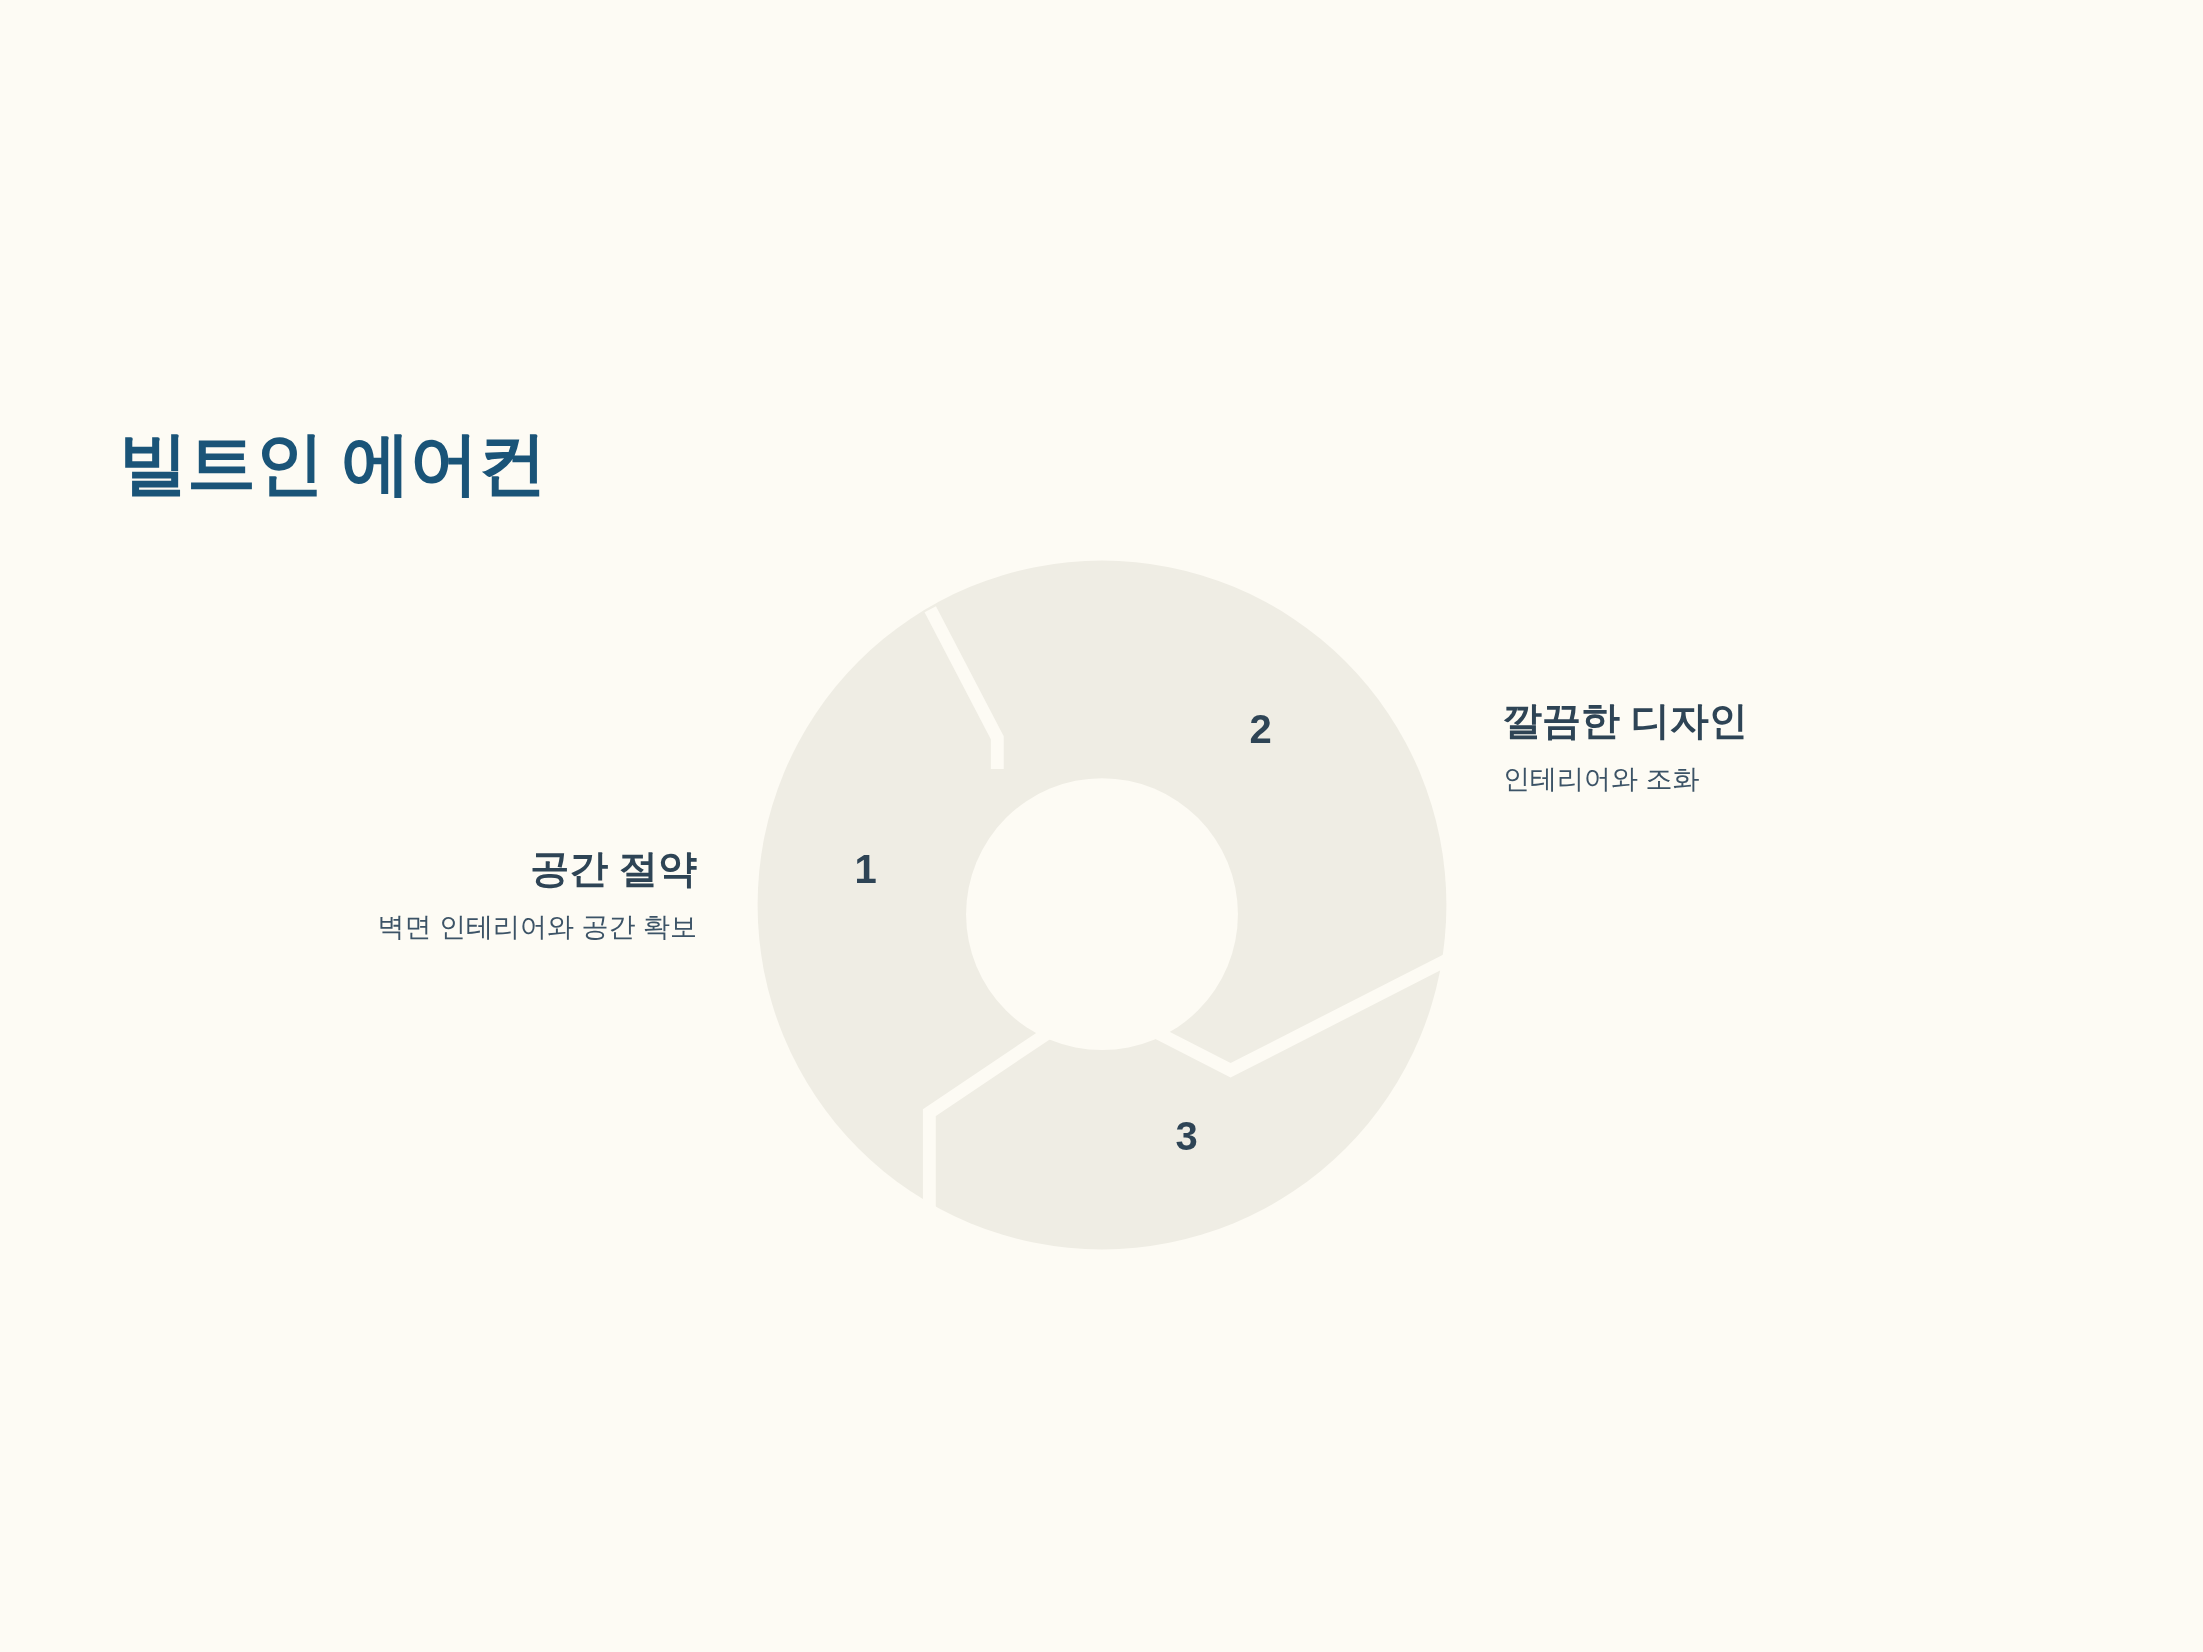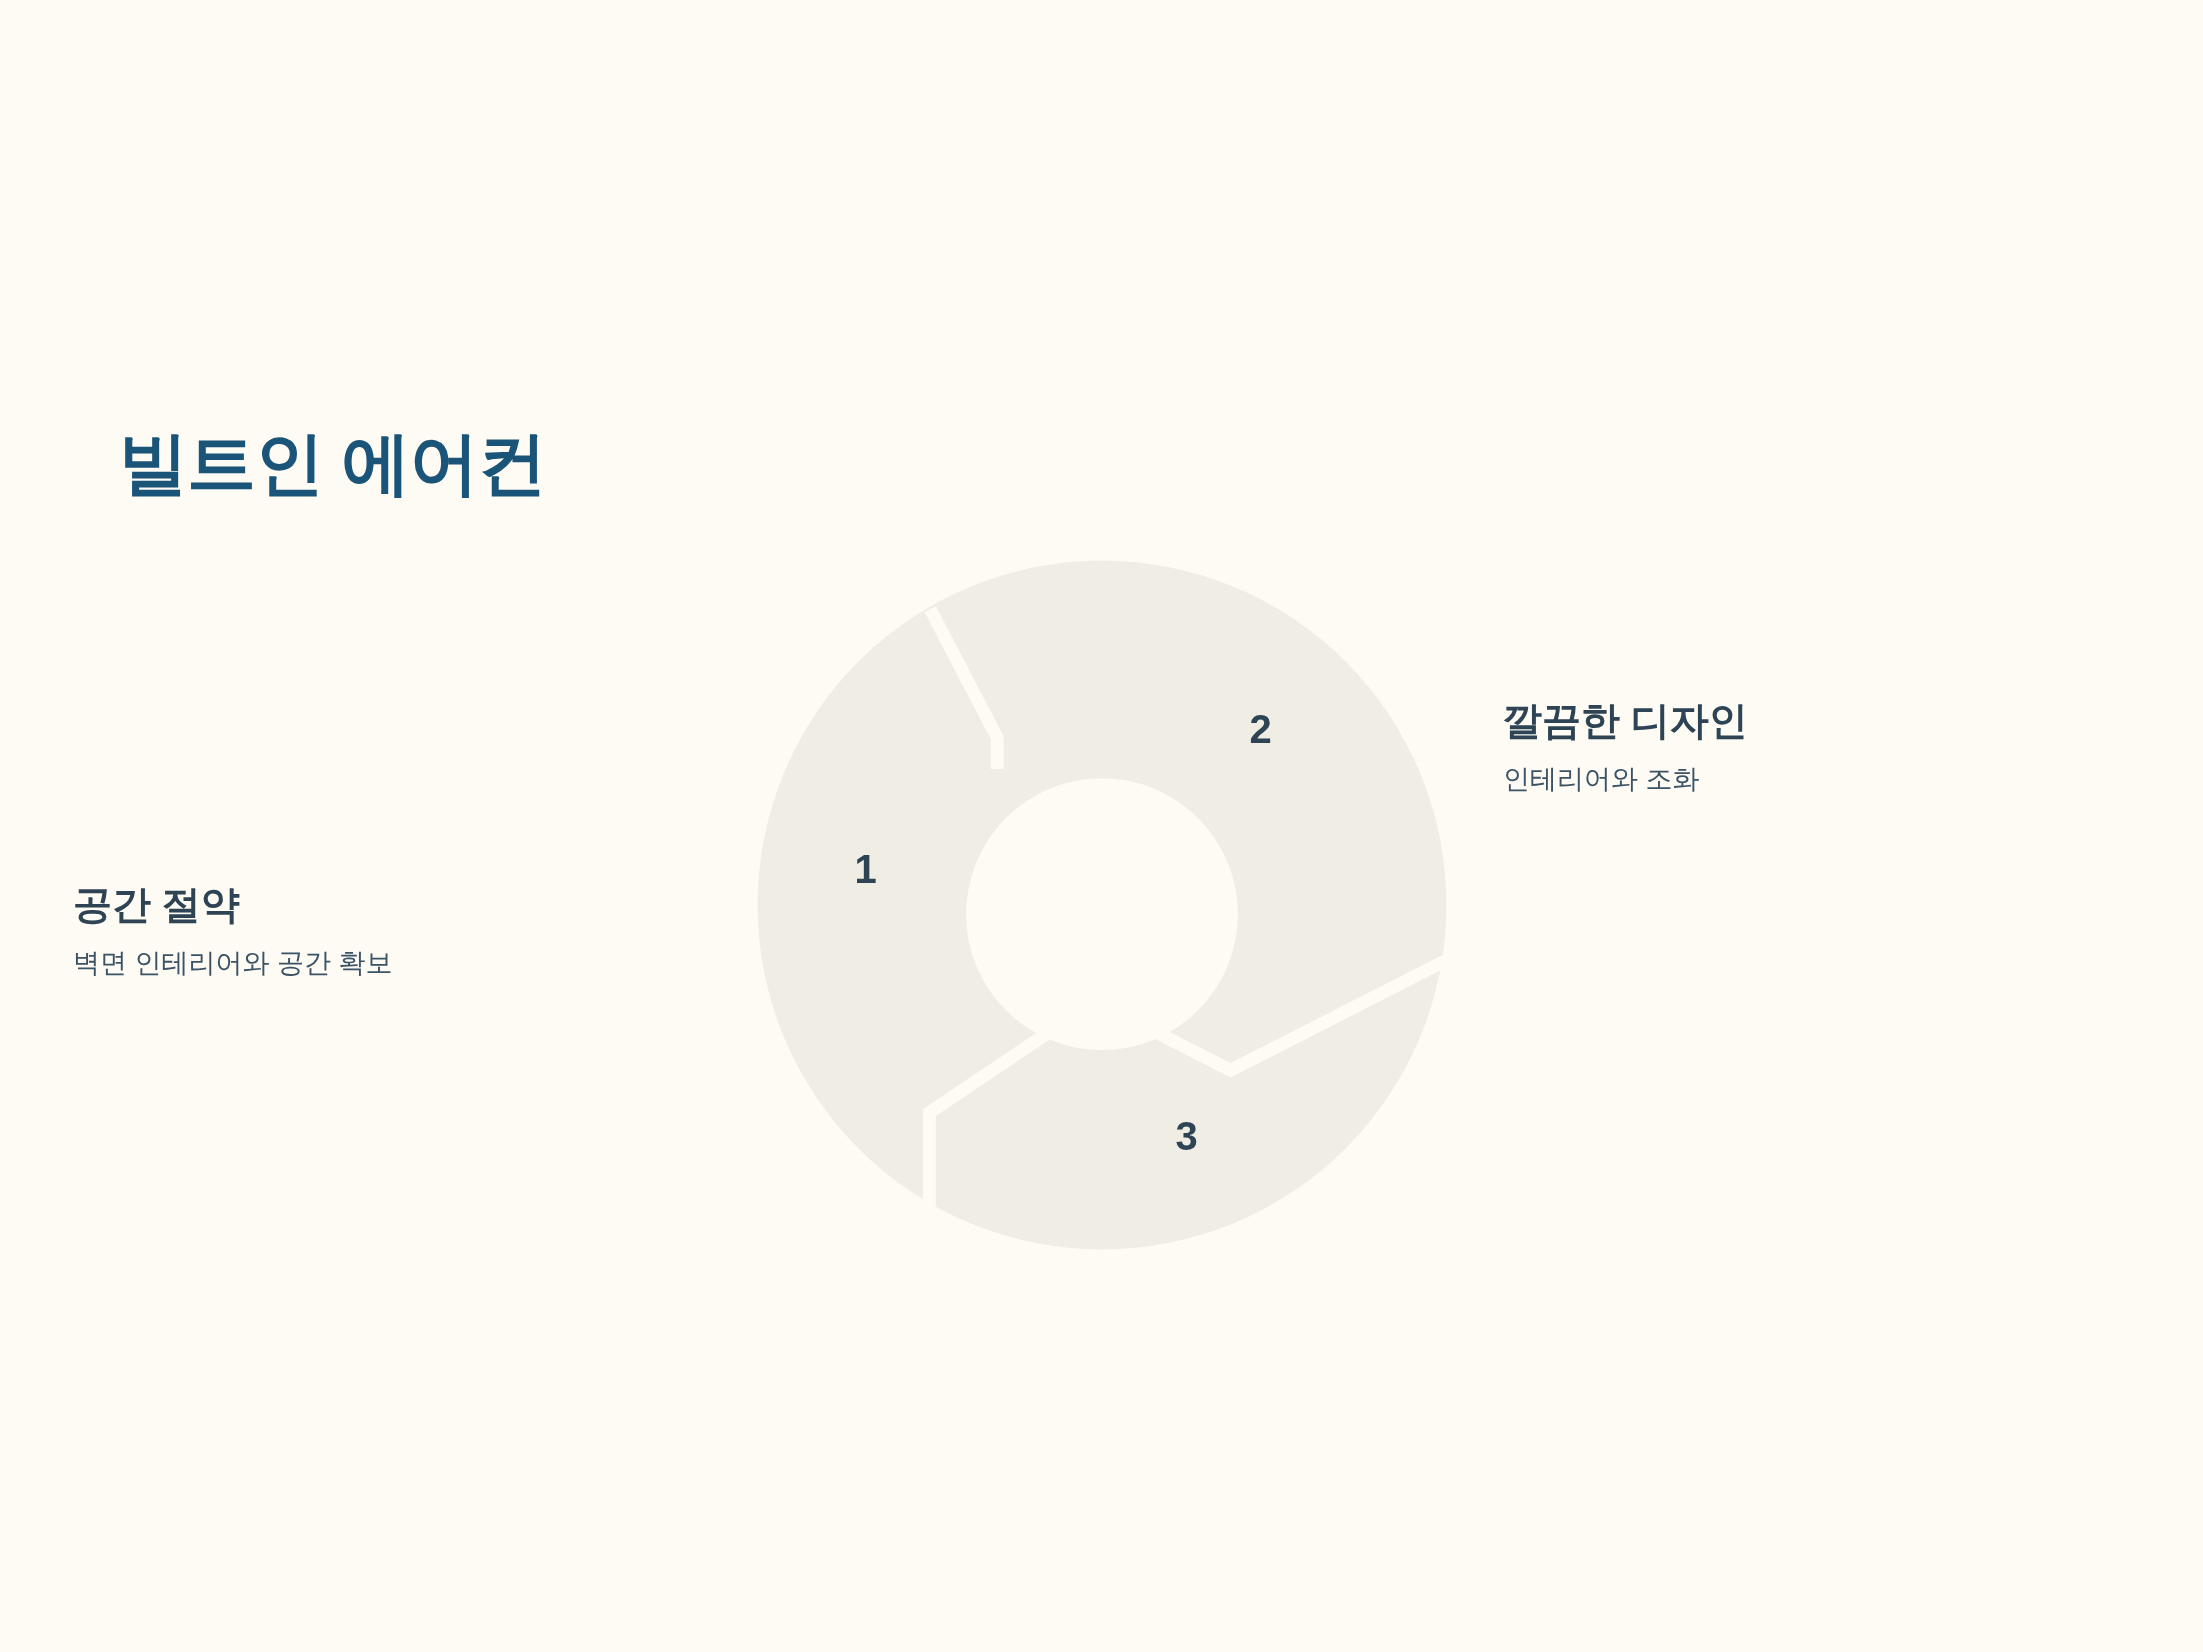--- a/index.html
+++ b/index.html
@@ -79,23 +79,23 @@
     font-size: 27px;
     font-weight: 400;
     color: #3C5366;
     line-height: 1.3;
     margin-top: 16.5px;
     white-space: nowrap;
   }
 
   #callout-left {
     left: 73px;
-    top: 881px;
+    top: 845px;
     width: 624px;
-    text-align: left;
+    text-align: right;
   }
   #callout-top-right {
     left: 1495px;
     top: 697px;
     width: 643px;
     text-align: left;
     margin-left: 8px;
   }
   #callout-bottom-right {
     left: 1495px;

